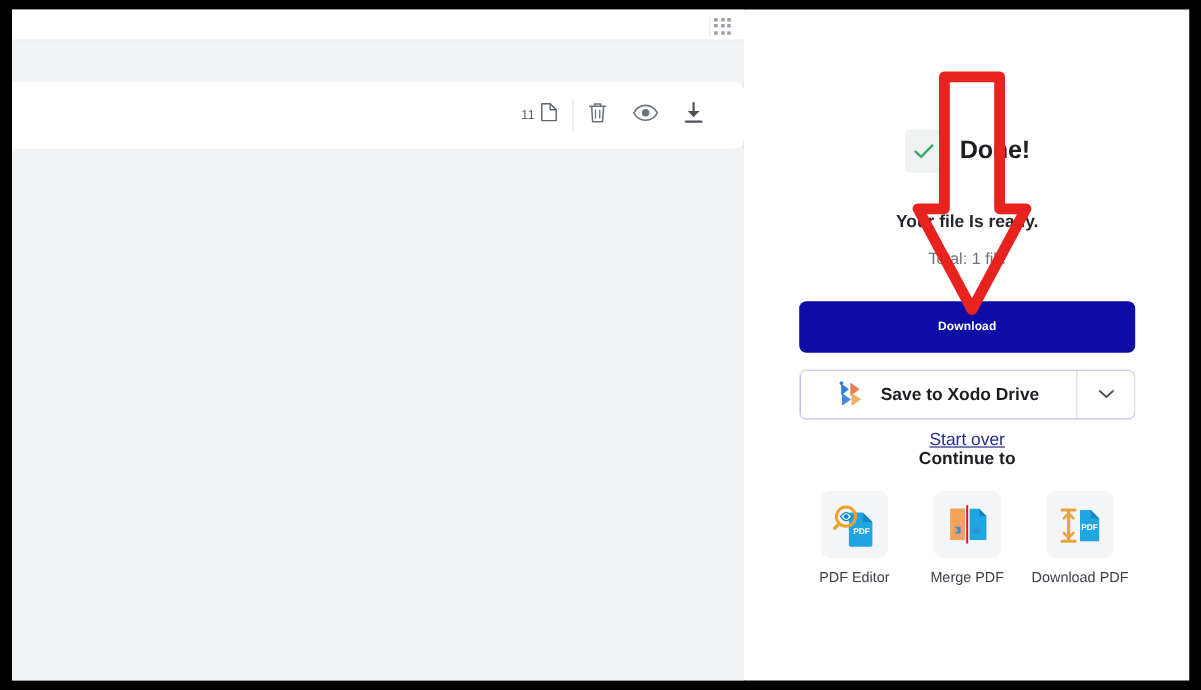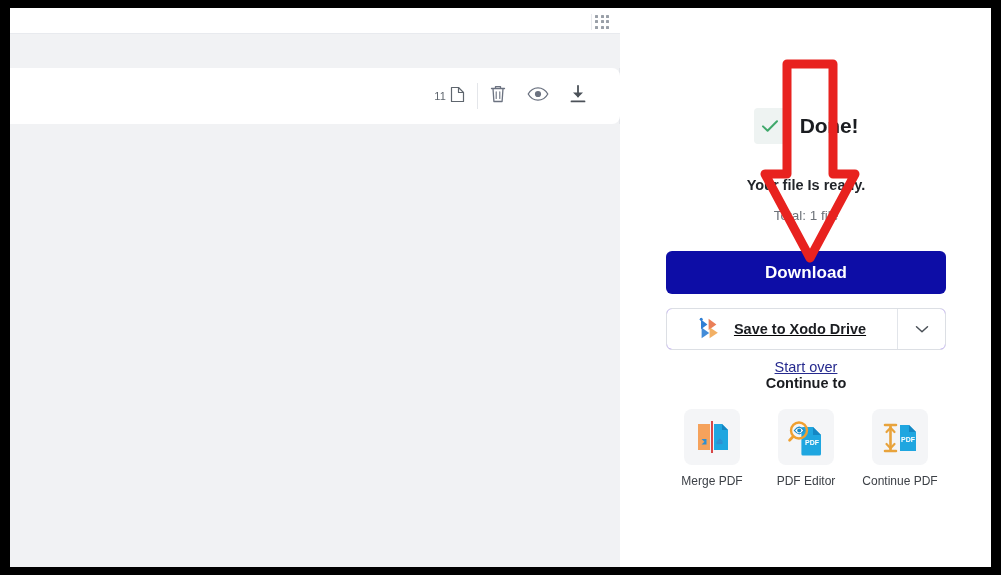--- a/index.html
+++ b/index.html
@@ -180,37 +180,36 @@
   }
 
   #download-button {
     margin-top: 28px;
     width: 280px;
     height: 43px;
     background: #0d0da6;
     border: none;
     border-radius: 6px;
     color: #ffffff;
-    font-size: 17px;
+    font-size: 10px;
     font-weight: bold;
     font-family: "Liberation Sans", sans-serif;
     letter-spacing: 0.1px;
     cursor: pointer;
   }
 
   #drive-row {
     margin-top: 14px;
     width: 280px;
     height: 42px;
     display: flex;
     border: 1px solid #dcdfe4;
     border-radius: 6px;
     background: #8b5cf6;
     overflow: hidden;
-    text-decoration: underline;
   }
 
   #drive-button {
     flex: 1;
     display: flex;
     align-items: center;
     justify-content: center;
     gap: 12px;
     cursor: pointer;
     background: #ffffff;
@@ -404,20 +403,35 @@
 
       <div id="start-over">Start over</div>
 
       <div id="continue-title">Continue to</div>
 
       <div id="tools-row">
 
         <div class="tool-card">
           <div class="tool-icon-box">
             <svg width="42" height="42" viewBox="0 0 42 42" fill="none">
+              <path d="M18 11h10l8 8v19a1.6 1.6 0 0 1-1.6 1.6H18A1.6 1.6 0 0 1 16.4 38V12.6A1.6 1.6 0 0 1 18 11z" fill="#1fa6e0"></path>
+              <path d="M28 11l8 8h-8z" fill="#1487c4"></path>
+              <text x="27" y="29" font-family="Liberation Sans, sans-serif" font-size="7" font-weight="bold" fill="#ffffff" text-anchor="middle">PDF</text>
+              <circle cx="14" cy="14.5" r="8" fill="none" stroke="#f0a030" stroke-width="2.4"></circle>
+              <path d="M8.2 20.6l-3.6 3.6" stroke="#f0a030" stroke-width="2.8" stroke-linecap="round"></path>
+              <path d="M9.4 14.5c1.8-2.4 3.2-3.3 4.8-3.3s3 .9 4.8 3.3c-1.8 2.4-3.2 3.3-4.8 3.3s-3-.9-4.8-3.3z" fill="#ffffff" stroke="#1487c4" stroke-width="1.2"></path>
+              <circle cx="14.2" cy="14.5" r="2" fill="#1487c4"></circle>
+            </svg>
+          </div>
+          <div class="tool-card-label">PDF Editor</div>
+        </div>
+
+        <div class="tool-card">
+          <div class="tool-icon-box">
+            <svg width="42" height="42" viewBox="0 0 42 42" fill="none">
               <path d="M7 8h12v26H7z" fill="#f08a3c"></path>
               <path d="M7 8h12v26H7z" fill="url(#og)"></path>
               <defs>
                 <linearGradient id="og" x1="7" y1="8" x2="19" y2="34">
                   <stop offset="0" stop-color="#f5a25c"></stop>
                   <stop offset="1" stop-color="#ee7c2a"></stop>
                 </linearGradient>
               </defs>
               <path d="M23 8h8l6 6v20H23z" fill="#1fa6e0"></path>
               <path d="M31 8l6 6h-6z" fill="#1487c4"></path>
@@ -426,45 +440,30 @@
               <path d="M26 25.5h6l-3.2-3-3.2 3z" fill="#2f8fd0"></path>
               <path d="M25.5 25.5h6v2.6h-6z" fill="#2f8fd0"></path>
             </svg>
           </div>
           <div class="tool-card-label">Merge PDF</div>
         </div>
 
         <div class="tool-card">
           <div class="tool-icon-box">
             <svg width="42" height="42" viewBox="0 0 42 42" fill="none">
-              <path d="M18 11h10l8 8v19a1.6 1.6 0 0 1-1.6 1.6H18A1.6 1.6 0 0 1 16.4 38V12.6A1.6 1.6 0 0 1 18 11z" fill="#1fa6e0"></path>
-              <path d="M28 11l8 8h-8z" fill="#1487c4"></path>
-              <text x="27" y="29" font-family="Liberation Sans, sans-serif" font-size="7" font-weight="bold" fill="#ffffff" text-anchor="middle">PDF</text>
-              <circle cx="14" cy="14.5" r="8" fill="none" stroke="#f0a030" stroke-width="2.4"></circle>
-              <path d="M8.2 20.6l-3.6 3.6" stroke="#f0a030" stroke-width="2.8" stroke-linecap="round"></path>
-              <path d="M9.4 14.5c1.8-2.4 3.2-3.3 4.8-3.3s3 .9 4.8 3.3c-1.8 2.4-3.2 3.3-4.8 3.3s-3-.9-4.8-3.3z" fill="#ffffff" stroke="#1487c4" stroke-width="1.2"></path>
-              <circle cx="14.2" cy="14.5" r="2" fill="#1487c4"></circle>
-            </svg>
-          </div>
-          <div class="tool-card-label">PDF Editor</div>
-        </div>
-
-        <div class="tool-card">
-          <div class="tool-icon-box">
-            <svg width="42" height="42" viewBox="0 0 42 42" fill="none">
               <path d="M21 9h9l7 7v19H21z" fill="#1fa6e0"></path>
               <path d="M30 9l7 7h-7z" fill="#1487c4"></path>
               <text x="29" y="26" font-family="Liberation Sans, sans-serif" font-size="7" font-weight="bold" fill="#ffffff" text-anchor="middle">PDF</text>
               <path d="M6 9h11M6 35h11" stroke="#e8a33c" stroke-width="2.6" stroke-linecap="round"></path>
               <path d="M11.5 9v26" stroke="#e8a33c" stroke-width="2.6"></path>
               <path d="M7.5 16l4-4.2 4 4.2" stroke="#e8a33c" stroke-width="2.2" stroke-linecap="round" stroke-linejoin="round" fill="none"></path>
               <path d="M7.5 28l4 4.2 4-4.2" stroke="#e8a33c" stroke-width="2.2" stroke-linecap="round" stroke-linejoin="round" fill="none"></path>
             </svg>
           </div>
-          <div class="tool-card-label">Continue PDF</div>
+          <div class="tool-card-label">Download PDF</div>
         </div>
 
       </div>
     </div>
 
     <svg id="red-arrow" viewBox="0 0 110 210" fill="none">
       <path d="M32 6 L78 6 L78 116 L100 116 L55 200 L10 116 L32 116 Z" stroke="#e8221f" stroke-width="9" stroke-linejoin="round" fill="none"></path>
     </svg>
 
   </div>

